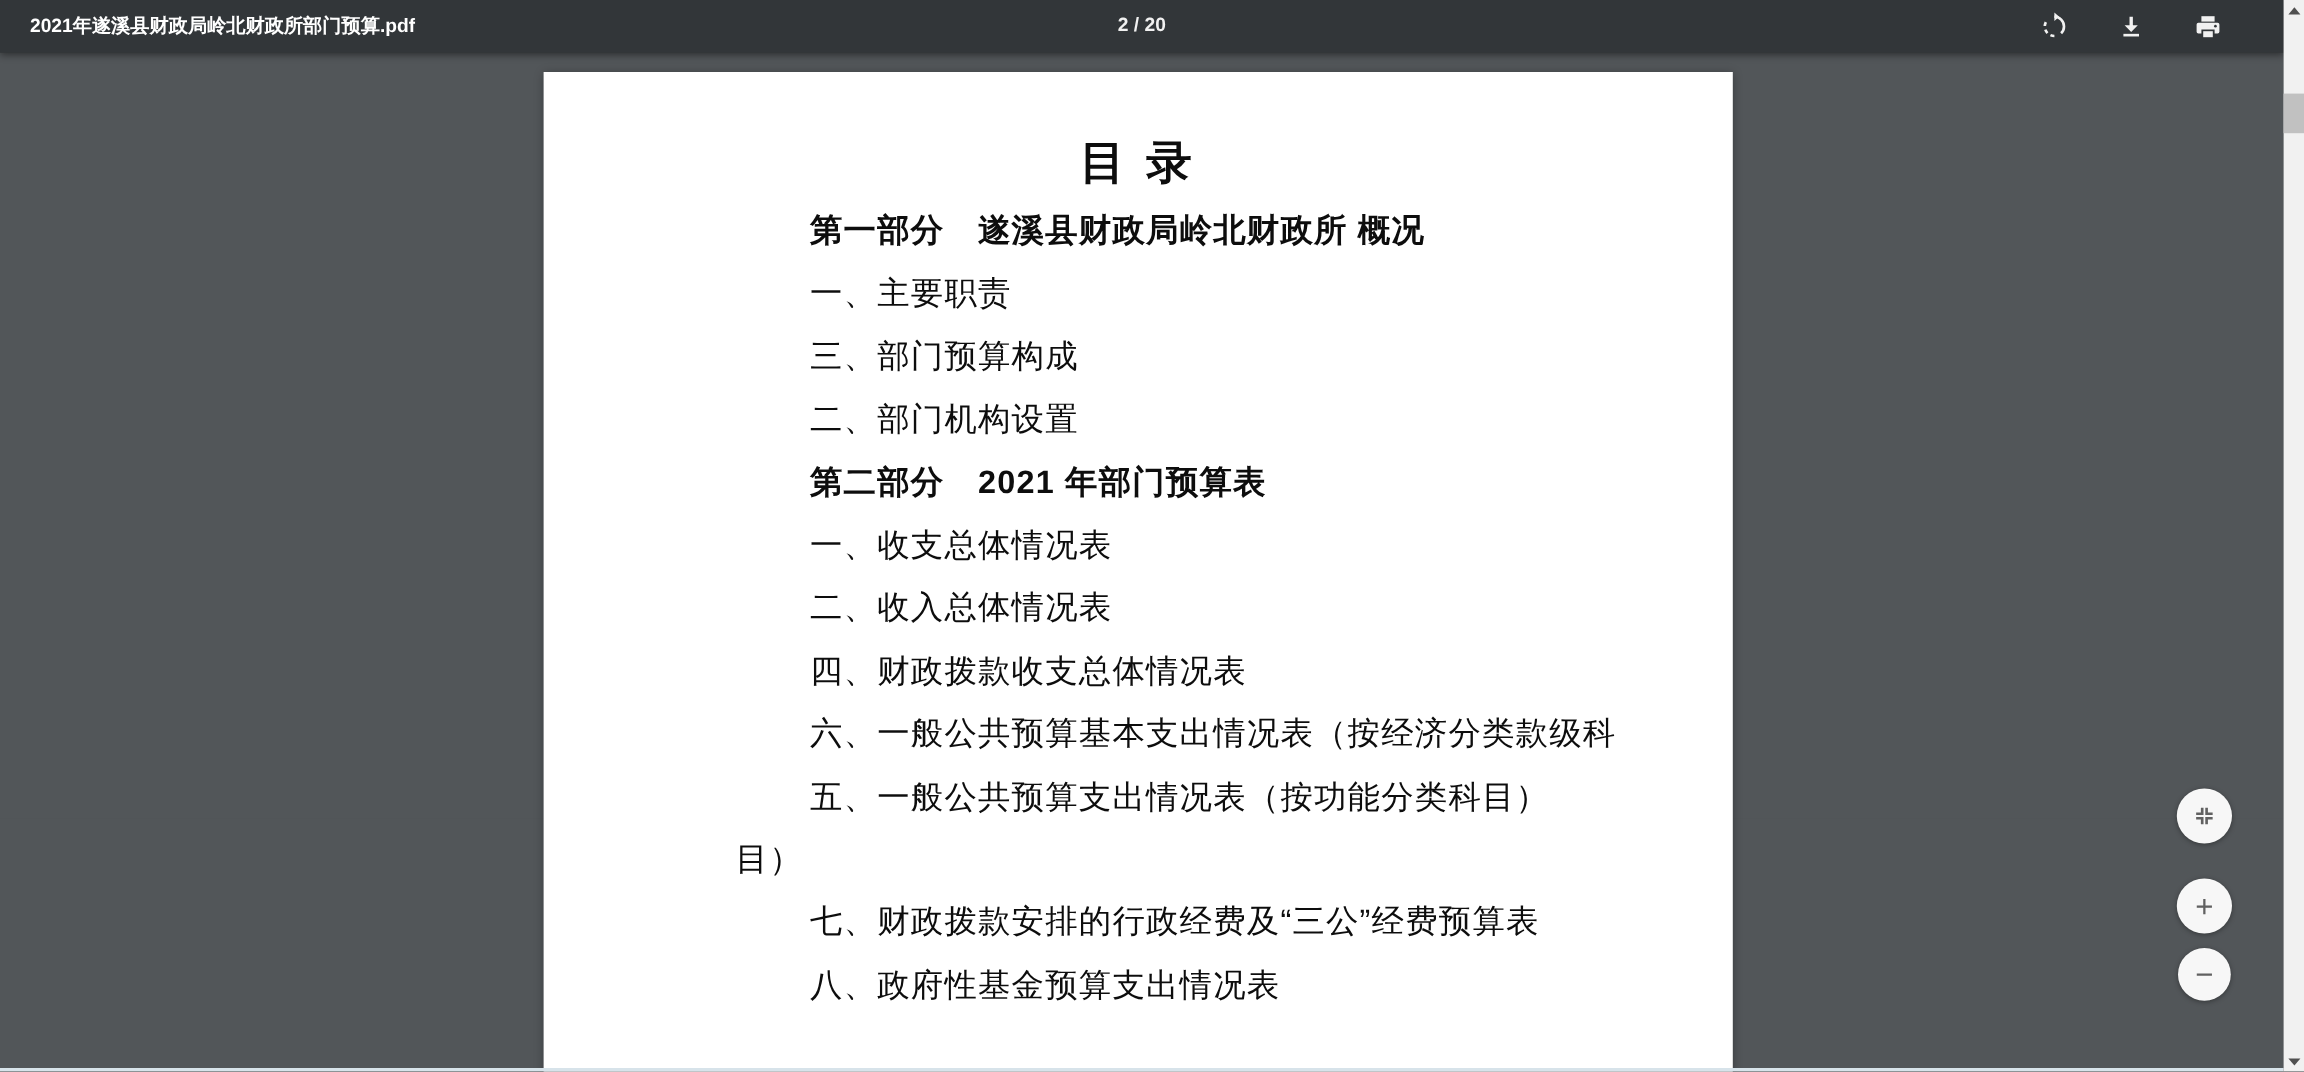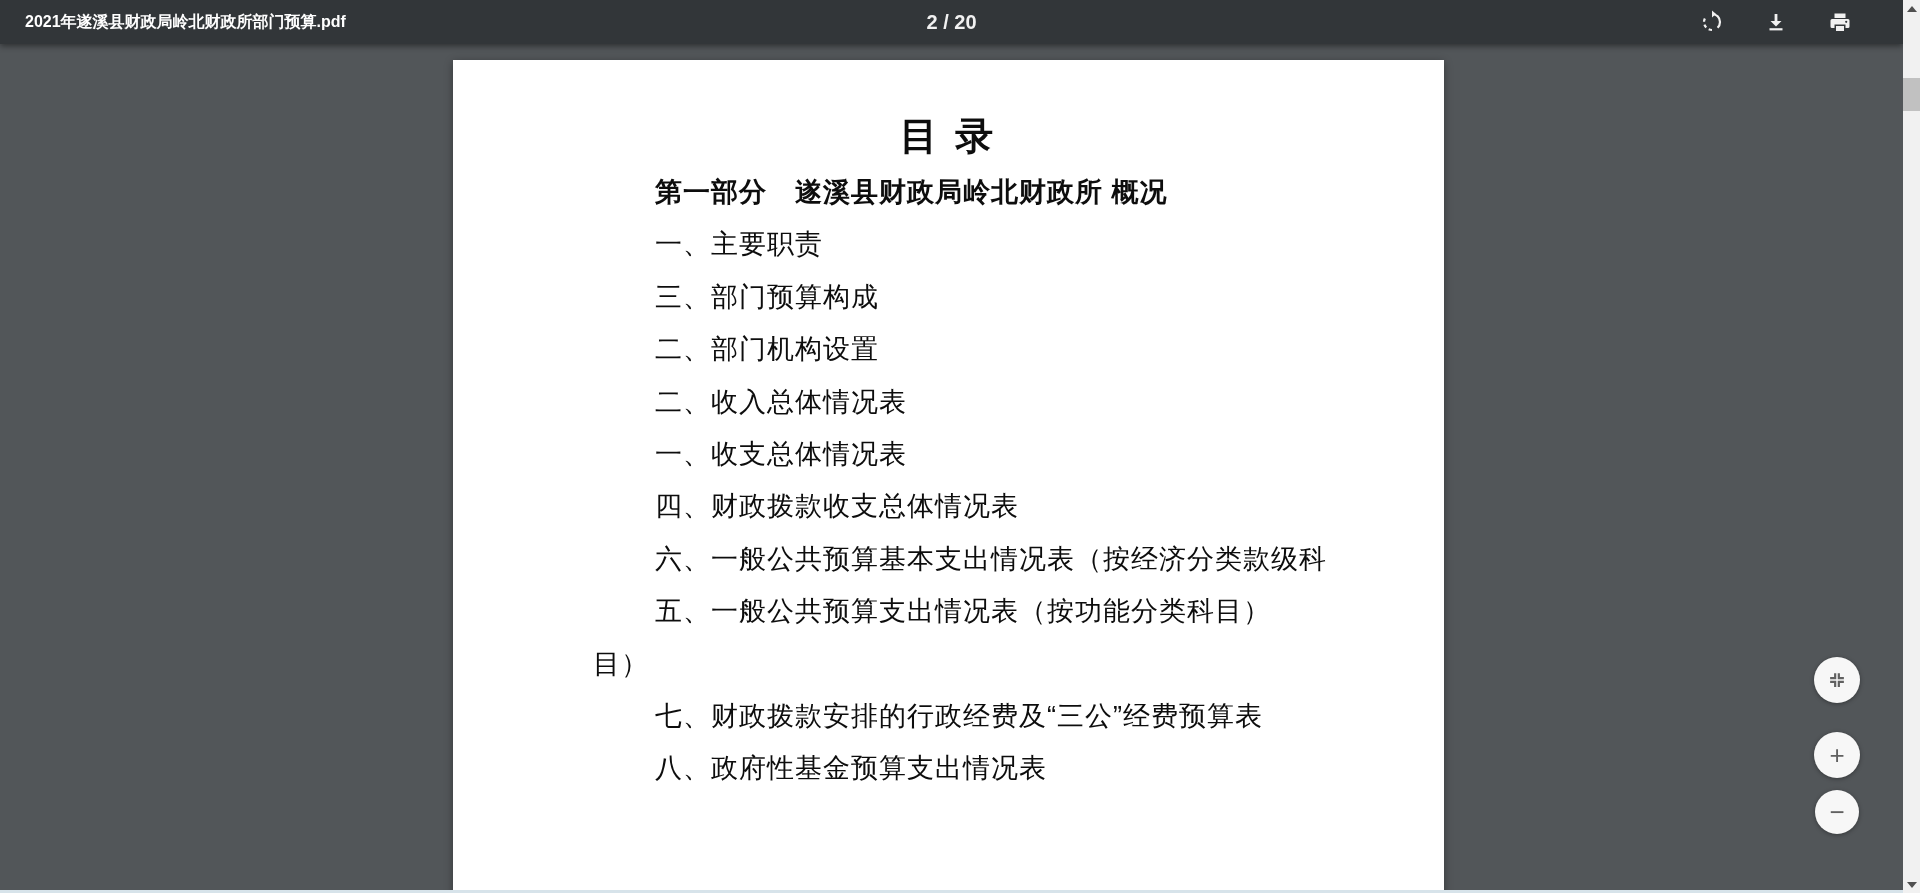--- a/index.html
+++ b/index.html
@@ -27,21 +27,21 @@
     padding-left: 25px;
     white-space: nowrap;
     overflow: hidden;
     max-width: 800px;
   }
   .toolbar-center {
     position: absolute;
     left: 0; right: 0;
     text-align: center;
     color: #f1f1f1;
-    font-size: 20px;
+    font-size: 16px;
     font-weight: 700;
     pointer-events: none;
   }
   .toolbar-actions {
     margin-left: auto;
     display: flex; align-items: center;
     gap: 38px;
     padding-right: 50px;
   }
   .tb-btn {
@@ -74,20 +74,21 @@
     line-height: 48px;
     font-family: "Liberation Serif", serif;
   }
   .doc-lines { margin-top: 6px; }
   .doc-line {
     font-size: 27px;
     line-height: 52.4px;
     padding-left: 202px;
     white-space: nowrap;
     letter-spacing: 1px;
+    margin-left: 20px;
   }
   .doc-line.section { font-weight: 700; }
   .doc-line.continuation { padding-left: 140px; }
 
   
   .float-btn {
     position: absolute;
     width: 46px; height: 46px;
     border-radius: 50%;
     background: #f7f7f7;
@@ -155,22 +156,23 @@
 <body>
 
 <div class="viewer">
   <div class="pdf-page">
     <div class="doc-title">目 录</div>
     <div class="doc-lines">
         <div class="doc-line section">第一部分　遂溪县财政局岭北财政所 概况</div>
         <div class="doc-line item">一、主要职责</div>
         <div class="doc-line item">三、部门预算构成</div>
         <div class="doc-line item">二、部门机构设置</div>
+        <div class="doc-line section">第二部分　2021 年部门预算表</div>
+        <div class="doc-line item">一、收支总体情况表</div>
         <div class="doc-line item">二、收入总体情况表</div>
-        <div class="doc-line item">一、收支总体情况表</div>
         <div class="doc-line item">四、财政拨款收支总体情况表</div>
         <div class="doc-line item">六、一般公共预算基本支出情况表（按经济分类款级科</div>
         <div class="doc-line item">五、一般公共预算支出情况表（按功能分类科目）</div>
         <div class="doc-line continuation">目）</div>
         <div class="doc-line item">七、财政拨款安排的行政经费及“三公”经费预算表</div>
         <div class="doc-line item">八、政府性基金预算支出情况表</div>
       </div>
   </div>
 </div>
 

